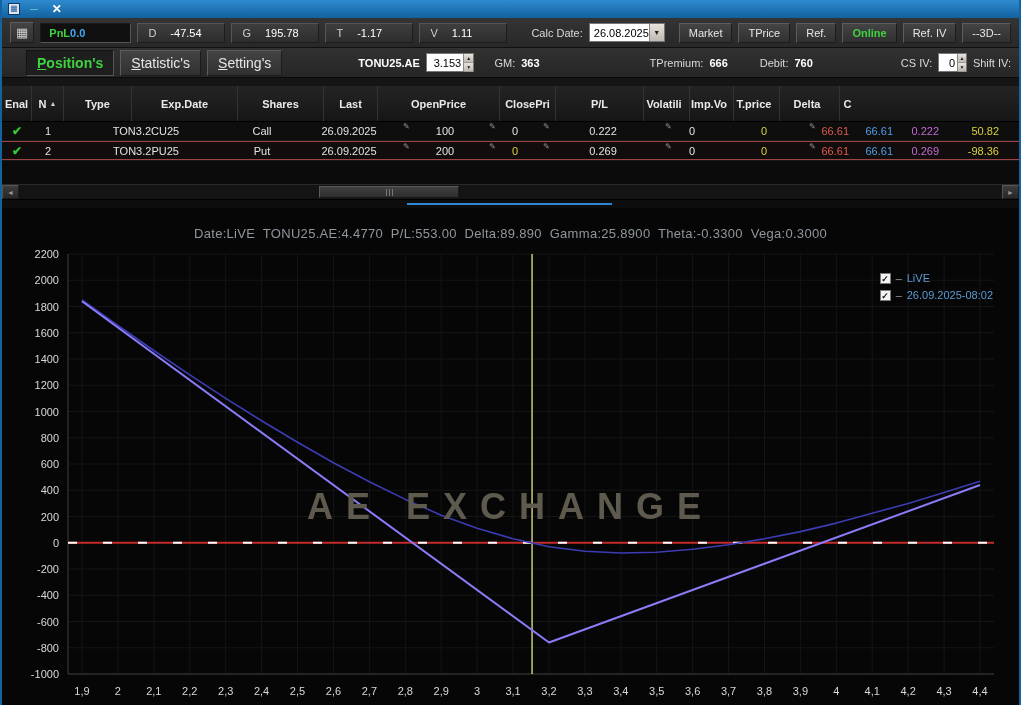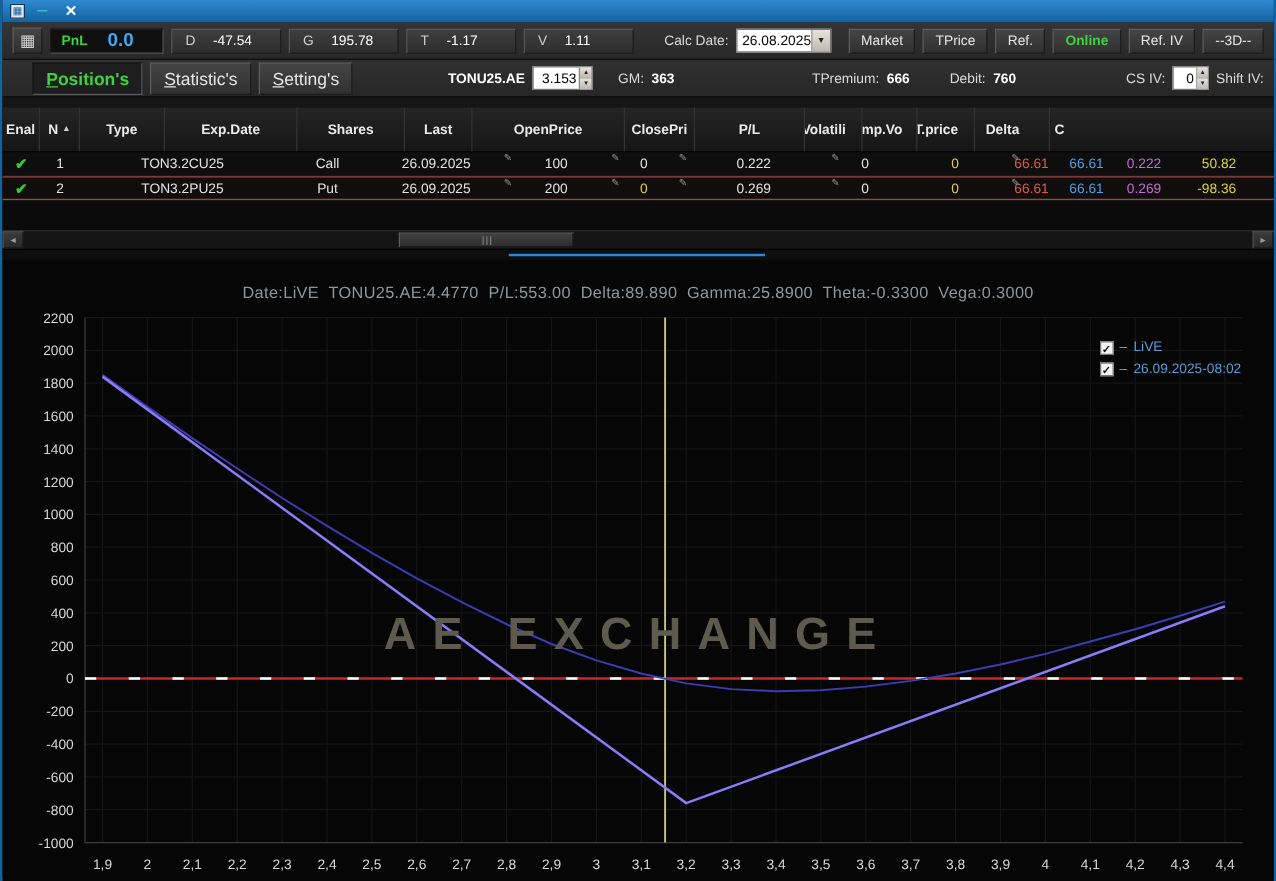--- a/index.html
+++ b/index.html
@@ -15,23 +15,23 @@
   .tb-btn-close { color:#ffffff; font-size:12px; font-weight:bold; padding:0 4px; cursor:default; }
 
   
   .toolbar1 { height:30px; background:linear-gradient(#343434,#282828); display:flex; align-items:center; padding:0 8px; gap:6px; border-bottom:1px solid #101010; }
   .toolbar2 { height:30px; background:linear-gradient(#313131,#262626); display:flex; align-items:center; padding:0 8px 0 24px; gap:6px; border-bottom:1px solid #0a0a0a; }
   .btn { background:linear-gradient(#444,#303030); border:1px solid; border-color:#5d5d5d #1c1c1c #1c1c1c #5d5d5d;
          color:#e6e6e6; font-size:11px; padding:3px 9px; white-space:nowrap; cursor:default; }
   .btn.online { color:var(--accent-green,#3fd23f); font-weight:bold; }
   .icon-btn { padding:2px 5px; font-size:13px; color:#cfcfcf; }
   .pnl-panel { background:#101010; border:1px solid; border-color:#1a1a1a #555 #555 #1a1a1a; width:102px; height:20px;
-               display:flex; align-items:center; padding:0 8px; gap:16px; }
+               display:flex; align-items:center; padding:0 8px; gap:0; }
   .pnl-label { color:var(--accent-green,#3fd23f); font-size:11px; font-weight:bold; }
-  .pnl-value { color:var(--value-blue,#3fa9f5); font-size:15px; font-weight:bold; }
+  .pnl-value { color:var(--value-blue,#3fa9f5); font-size:11px; font-weight:bold; }
   .greek { background:linear-gradient(#3e3e3e,#2d2d2d); border:1px solid; border-color:#565656 #1c1c1c #1c1c1c #565656;
            height:20px; display:flex; align-items:center; padding:0 10px; gap:14px; min-width:88px; }
   .g-label { color:#d0d0d0; font-size:11px; }
   .g-value { color:#ffffff; font-size:11px; }
   .tb-label { color:#dadada; font-size:11px; white-space:nowrap; }
   .tb-value { color:#ffffff; font-size:11px; font-weight:bold; white-space:nowrap; }
   .combo { background:#ffffff; border:1px solid #777; height:19px; display:flex; align-items:center; width:86px; }
   .combo-value { color:#000; font-size:11px; flex:1; padding-left:4px; }
   .combo-arrow { width:15px; height:17px; background:linear-gradient(#e8e4dc,#bdb9b1); border-left:1px solid #888;
                  font-size:7px; color:#222; display:flex; align-items:center; justify-content:center; }
@@ -46,21 +46,21 @@
 
   
   .table-gap { height:8px; background:#151515; }
   .grid-table { background:#0c0c0c; }
   .trow { display:flex; height:19px; align-items:center; }
   .thead { height:36px; background:linear-gradient(#242424,#161616); border-bottom:1px solid #000; }
   .thead .cell { color:#eaeaea; font-size:11px; font-weight:bold; border-right:1px solid #333; height:100%; display:flex; align-items:center; justify-content:center; gap:3px; }
   .cell { font-size:11px; color:#e2e2e2; text-align:center; overflow:hidden; white-space:nowrap; position:relative; height:100%; display:flex; align-items:center; justify-content:center; }
   .c0{width:30px}.c1{width:32px}.c2{width:164px}.c3{width:68px}.c4{width:106px}.c5{width:86px}.c6{width:54px}
   .c7{width:122px}.c8{width:56px}.c9{width:88px}.c10{width:46px}.c11{width:44px}.c12{width:46px}.c13{width:60px}.c14{width:15px;border-right:none!important}
-  .c10,.c11,.c12,.c13 { justify-content:flex-end; padding-right:15px; }
+  .c10,.c11,.c12,.c13 { justify-content:flex-end; padding-right:5px; }
   .drow { border-bottom:1px solid #191919; background:#0e0e0e; }
   .drow.selected { border-top:1px solid #a04545; border-bottom:1px solid #a04545; background:#120d0d; }
   .check { color:#35cc35; font-size:12px; font-weight:bold; }
   .v-red { color:var(--cell-red,#e05a50); }
   .v-blue { color:var(--cell-blue,#4f9fe8); }
   .v-magenta { color:var(--cell-magenta,#c46ad4); }
   .v-yellow { color:var(--cell-yellow,#d8d23c); }
   .pencil { position:absolute; left:1px; top:1px; font-size:8px; color:#8f8f8f; line-height:8px; }
   .sort-icon { font-size:7px; color:#cfcfcf; }
   .table-filler { height:24px; background:#0b0b0b; border-top:1px solid #181818; }

